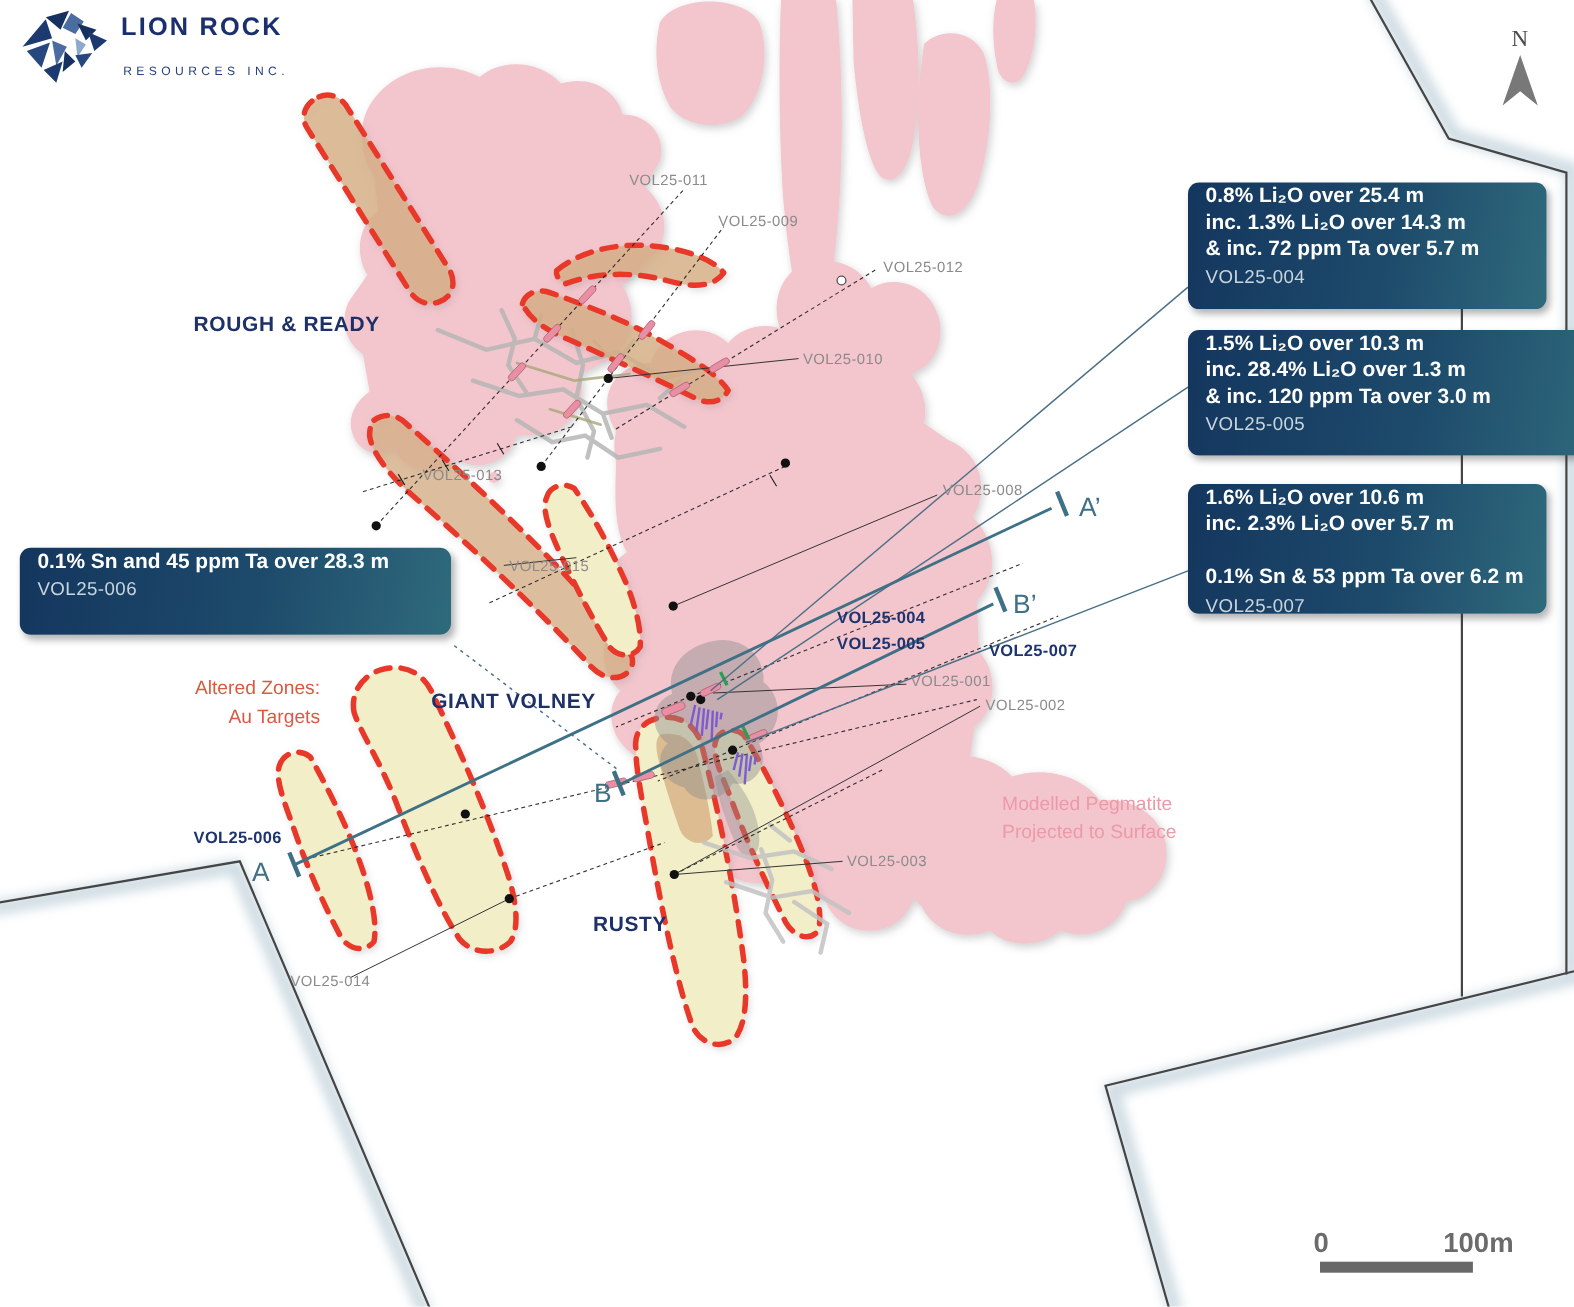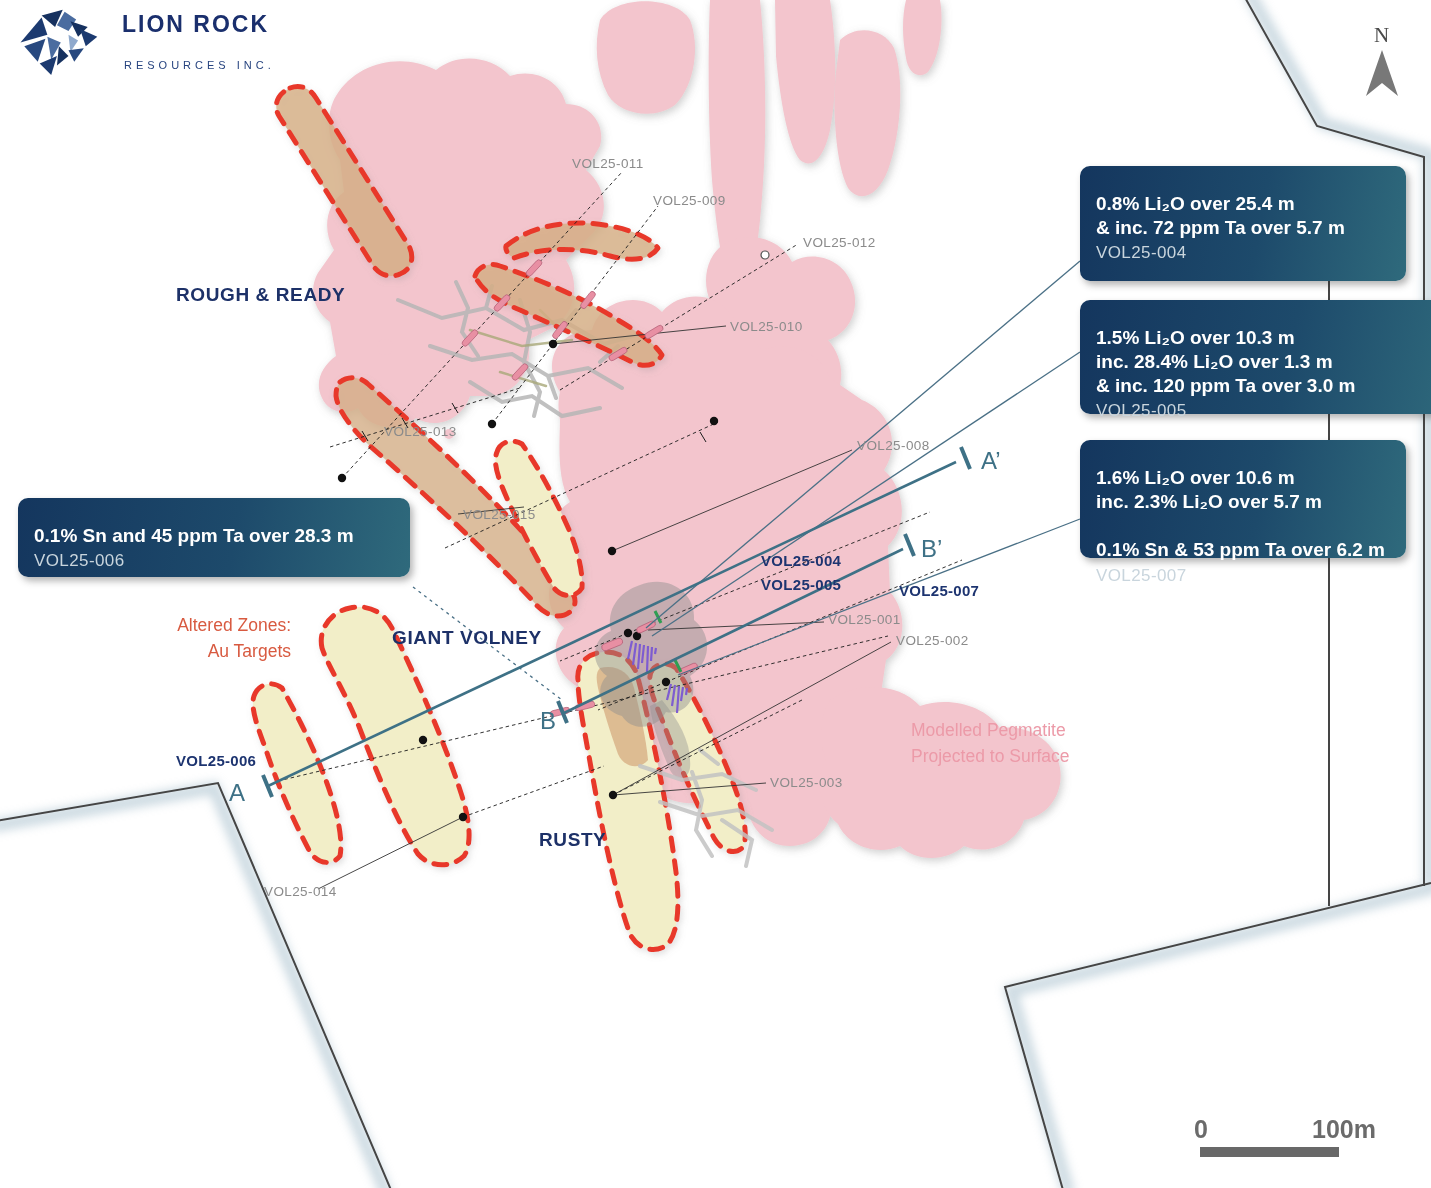--- a/index.html
+++ b/index.html
@@ -11,29 +11,29 @@
   .lblGray{font-family:"Liberation Sans",sans-serif;font-size:13.5px;fill:#8b8b8b;letter-spacing:.4px;}
   .lblNavy{font-family:"Liberation Sans",sans-serif;font-size:15px;font-weight:700;fill:#1d3470;letter-spacing:.3px;}
   .lblZone{font-family:"Liberation Sans",sans-serif;font-size:19px;font-weight:700;fill:#1d3168;letter-spacing:.6px;}
   .lblSection{font-family:"Liberation Sans",sans-serif;font-size:24px;fill:#3e7186;}
   .lblAltered{font-family:"Liberation Sans",sans-serif;font-size:17.5px;fill:#d85a40;}
   .lblPeg{font-family:"Liberation Sans",sans-serif;font-size:17.5px;fill:#ec9aa8;}
   .lblScale{font-family:"Liberation Sans",sans-serif;font-size:25px;font-weight:600;fill:#6b6b6b;}
   .lblN{font-family:"Liberation Serif",serif;font-size:21px;fill:#4a4a4a;}
 
   
-  .logo{position:absolute;left:12px;top:6px;z-index:3;display:flex;align-items:center;gap:22px;}
+  .logo{position:absolute;left:12px;top:6px;z-index:3;display:flex;align-items:center;gap:10px;}
   .logo-text .t1{font-size:23px;font-weight:700;color:#1a2f6d;letter-spacing:2px;line-height:1;}
   .logo-text .t2{font-size:11px;color:#26437f;letter-spacing:4px;margin-top:23px;padding-left:2px;}
 
   
   .callout{position:absolute;z-index:4;box-sizing:border-box;border-radius:10px;
            background:linear-gradient(100deg,#14365e 0%,#1d4a6b 55%,#2f6a7c 100%);
            box-shadow:3px 4px 7px rgba(40,40,40,.35);
-           padding:26px 16px;color:#ffffff;}
+           padding:1px 16px;color:#ffffff;}
   .co-line{font-size:19px;font-weight:700;line-height:1.27;min-height:1.27em;white-space:nowrap;}
   .co-hole{font-size:17px;font-weight:400;color:#c9d5dd;line-height:1.3;margin-top:2px;letter-spacing:.4px;}
 </style>
 </head>
 <body>
 
 <div class="stage">
 
 <svg class="mapcanvas" width="1431" height="1188" viewBox="0 0 1431 1188" xmlns="http://www.w3.org/2000/svg">
   <defs>
@@ -209,20 +209,21 @@
     <polygon points="74,44 64,58 58,46" fill="#27487f"></polygon>
   </svg>
   <div class="logo-text">
     <div class="t1">LION ROCK</div>
     <div class="t2">RESOURCES INC.</div>
   </div>
 </div>
 
 <div class="callout" style="left:1080px;top:166px;width:326px;height:115px;">
   <div class="co-line">0.8% Li₂O over 25.4 m</div>
+  <div class="co-line">inc. 1.3% Li₂O over 14.3 m</div>
   <div class="co-line">&amp; inc. 72 ppm Ta over 5.7 m</div>
   <div class="co-hole">VOL25-004</div>
 </div>
 
 <div class="callout" style="left:1080px;top:300px;width:380px;height:114px;">
   <div class="co-line">1.5% Li₂O over 10.3 m</div>
   <div class="co-line">inc. 28.4% Li₂O over 1.3 m</div>
   <div class="co-line">&amp; inc. 120 ppm Ta over 3.0 m</div>
   <div class="co-hole">VOL25-005</div>
 </div>

